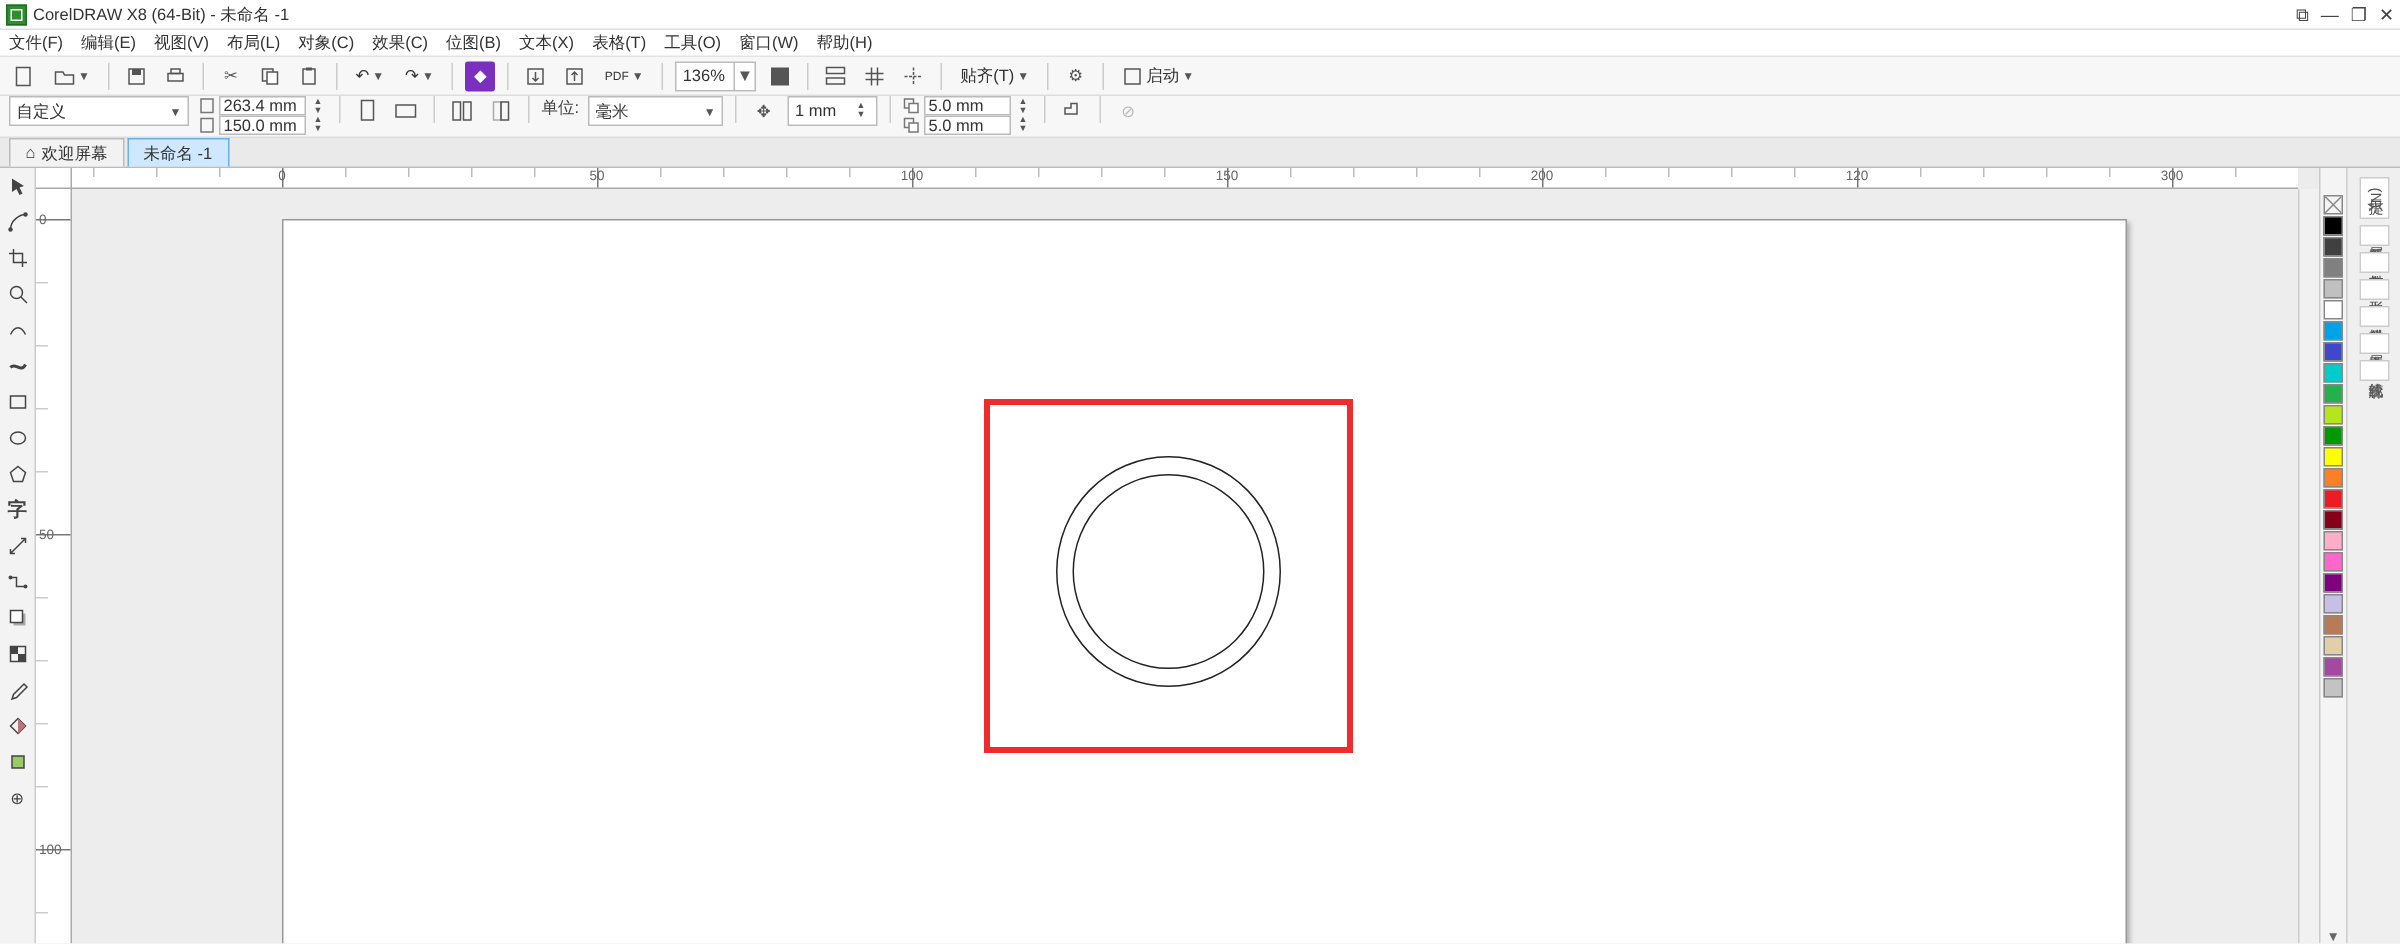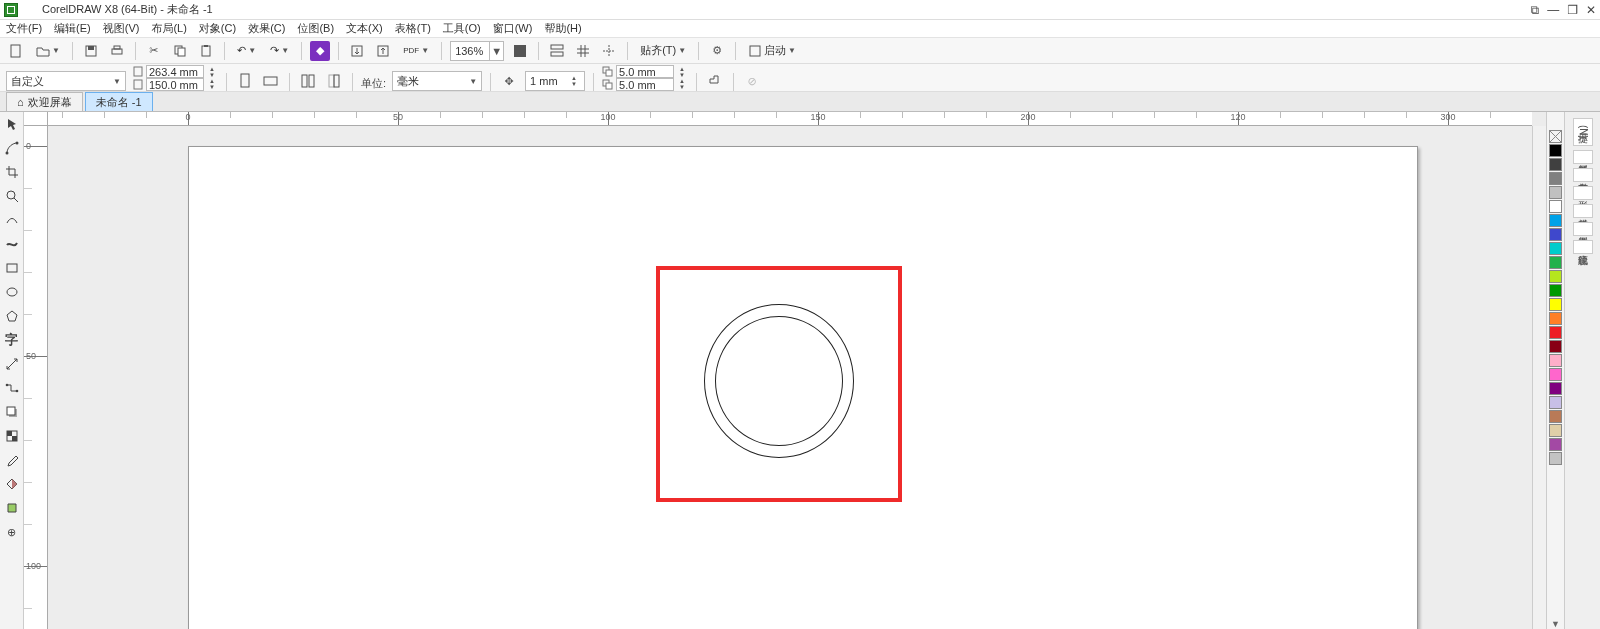--- a/index.html
+++ b/index.html
@@ -2,40 +2,40 @@
 <html><head>
 <meta charset="utf-8">
 <style>
   * { box-sizing: border-box; margin: 0; padding: 0; font-family: "Microsoft YaHei", Arial, sans-serif; font-size: 11px; color:#333; }
   body { width:1600px; height:629px; background:#f0f0f0; overflow:hidden; }
 
   
   .titlebar { height:20px; background:#fff; display:flex; align-items:center; padding:0 4px; border-bottom:1px solid #ddd; }
   .titlebar .logo { width:14px; height:14px; background:#2e8e2e; border:1px solid #1d6d1d; display:inline-block; position:relative; }
   .titlebar .logo:after{ content:""; position:absolute; inset:2px; border:1px solid #fff; }
-  .titlebar .title { margin-left:24px; font-size:11px; color:#333; }
+  .titlebar .title { margin-left:4px; font-size:11px; color:#333; }
   .titlebar .winbtns { margin-left:auto; display:flex; gap:8px; }
   .titlebar .winbtn { font-size:12px; color:#444; cursor:pointer; }
 
   
   .menubar { height:18px; background:#fff; display:flex; align-items:center; padding:0 6px; border-bottom:1px solid #e3e3e3; }
   .menubar .menu { margin-right:12px; cursor:pointer; font-size:11px; }
 
   
   .toolbar1 { height:26px; background:#f7f7f7; display:flex; align-items:center; padding:0 6px; border-bottom:1px solid #ddd; gap:6px; }
   .tbtn { width:20px; height:20px; display:flex; align-items:center; justify-content:center; color:#555; cursor:pointer; border-radius:2px; }
   .sep { width:1px; height:18px; background:#ccc; margin:0 2px; }
   .zoombox { position:relative; }
   .zoombox input { width:54px; height:20px; border:1px solid #bbb; padding:0 14px 0 4px; font-size:11px; }
   .zoombox .dd { position:absolute; right:1px; top:1px; bottom:1px; width:14px; display:flex; align-items:center; justify-content:center; border-left:1px solid #bbb; color:#555; cursor:pointer; }
   .dropbtn { height:20px; display:flex; align-items:center; gap:2px; padding:0 4px; cursor:pointer; }
   .dropbtn .dd { font-size:8px; color:#555; }
 
   
-  .toolbar2 { height:28px; background:#f7f7f7; display:flex; align-items:flex-end; padding:0 6px; border-bottom:1px solid #ddd; gap:6px; }
+  .toolbar2 { height:28px; background:#f7f7f7; display:flex; align-items:flex-start; padding:0 6px; border-bottom:1px solid #ddd; gap:6px; }
   .combo { height:20px; border:1px solid #bbb; background:#fff; display:flex; align-items:center; padding:0 4px; gap:4px; cursor:pointer; }
   .combo .dd { font-size:8px; color:#555; }
   .stackpair { display:flex; flex-direction:column; gap:0; }
   .miniinput { height:13px; width:58px; border:1px solid #bbb; background:#fff; font-size:10px; padding:0 2px; display:flex; align-items:center; }
   .miniinput .val { flex:1; }
   .spin { width:12px; display:flex; flex-direction:column; }
   .spin div { height:6px; font-size:6px; line-height:6px; text-align:center; color:#555; cursor:pointer; }
   .label { font-size:11px; color:#444; }
 
   

